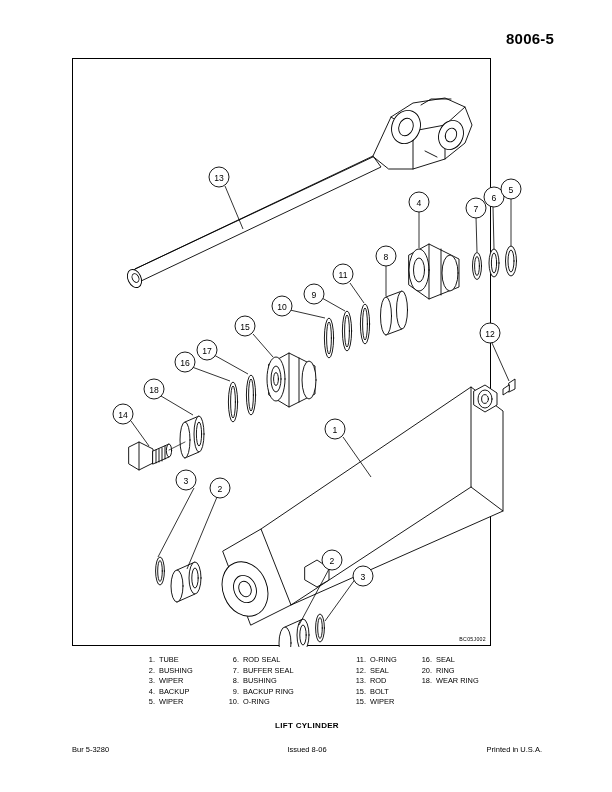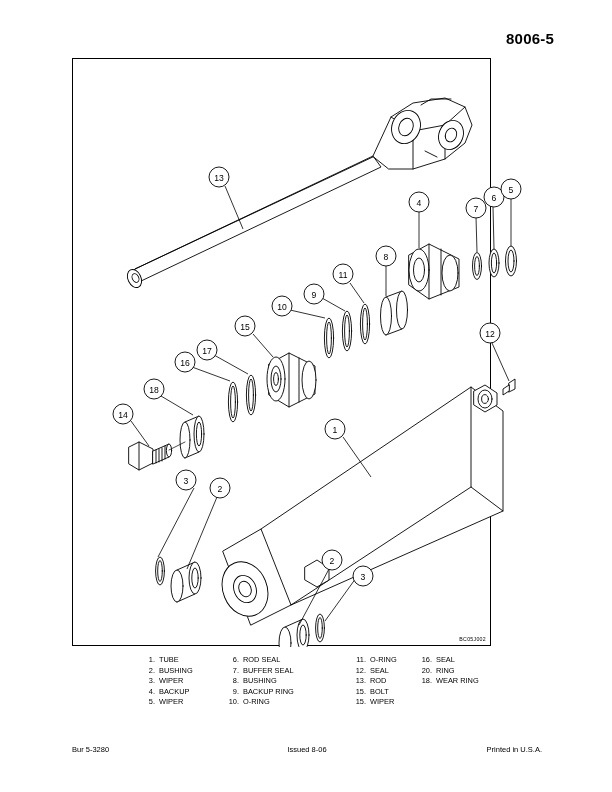--- a/index.html
+++ b/index.html
@@ -370,20 +370,21 @@
       <span class="legend-item"><span class="num">12.</span><span>SEAL</span></span>
       <span class="legend-item"><span class="num">13.</span><span>ROD</span></span>
       <span class="legend-item"><span class="num">15.</span><span>BOLT</span></span>
       <span class="legend-item"><span class="num">15.</span><span>WIPER</span></span>
     </div>
     <div class="legend-col c4">
       <span class="legend-item"><span class="num">16.</span><span>SEAL</span></span>
       <span class="legend-item"><span class="num">20.</span><span>RING</span></span>
       <span class="legend-item"><span class="num">18.</span><span>WEAR RING</span></span>
     </div>
+    <div class="caption">LIFT CYLINDER</div>
   </div>
 
   <div class="footer">
     <span class="f-left">Bur 5-3280</span>
     <span class="f-mid">Issued  8-06</span>
     <span class="f-right">Printed in U.S.A.</span>
   </div>
 
 </div>
 

